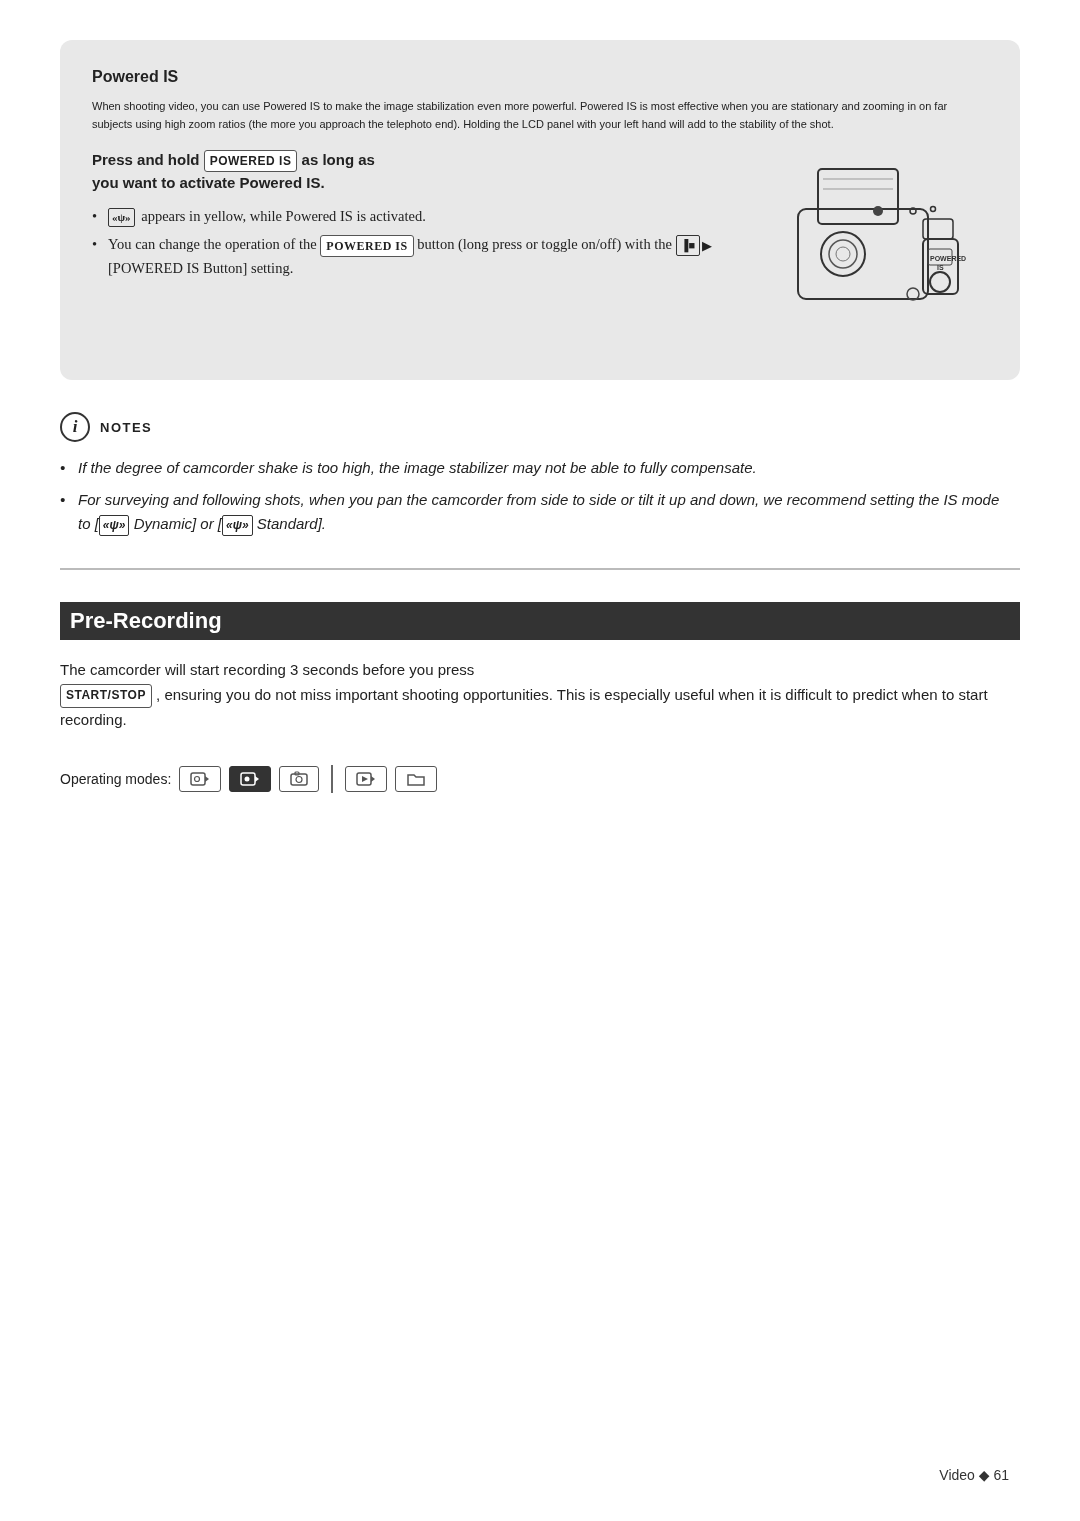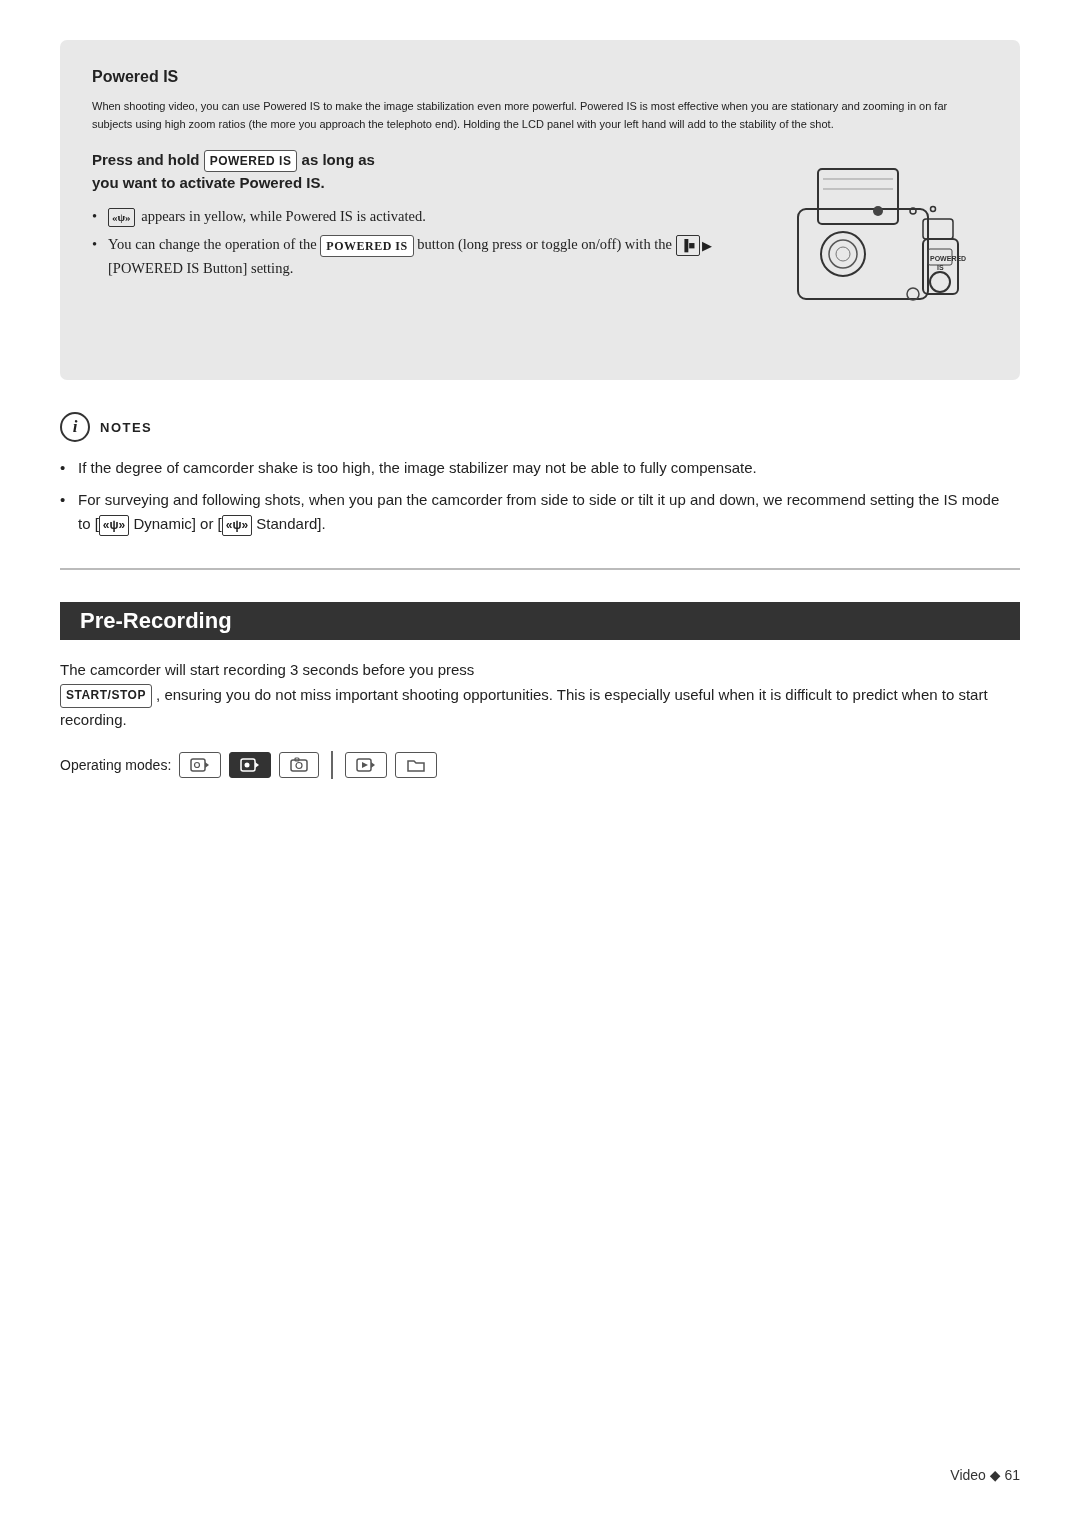--- a/index.html
+++ b/index.html
@@ -7,21 +7,21 @@
       background: #fff;
       font-family: Arial, Helvetica, sans-serif;
       font-size: 15px;
       color: #222;
       width: 1080px;
       min-height: 1521px;
       padding: 40px 60px;
     }
     .powered-is-section {
       background: #e8e8e8;
-      border-radius: 7px;
+      border-radius: 12px;
       padding: 28px 32px 28px 32px;
       margin-bottom: 32px;
     }
     .powered-is-title {
       font-weight: bold;
       font-size: 16px;
       margin-bottom: 12px;
     }
     .powered-is-body {
       font-size: 11px;
@@ -107,43 +107,44 @@
     .notes-list {
       list-style: none;
       padding: 0;
     }
     .notes-list li {
       padding-left: 18px;
       position: relative;
       margin-bottom: 8px;
       font-size: 15px;
       line-height: 1.6;
+      font-style: italic;
     }
     .notes-list li::before {
       content: '•';
       position: absolute;
       left: 0;
     }
     .pre-recording-section {
       margin-bottom: 32px;
     }
     .pre-recording-title {
       font-size: 22px;
       font-weight: bold;
       background: #333;
       color: #fff;
-      padding: 6px 20px;
+      padding: 6px 10px;
       margin-bottom: 18px;
       display: inline-block;
       width: 100%;
     }
     .pre-recording-body {
       font-size: 15px;
       line-height: 1.65;
-      margin-bottom: 18px;
+      margin-bottom: 32px;
     }
     .operating-modes-row {
       display: flex;
       align-items: center;
       gap: 8px;
       font-size: 14px;
       flex-wrap: wrap;
     }
     .mode-badge {
       border: 1.5px solid #555;
@@ -165,21 +166,21 @@
     .mode-separator {
       width: 2px;
       height: 28px;
       background: #666;
       display: inline-block;
       margin: 0 4px;
     }
     .footer-page {
       position: fixed;
       bottom: 38px;
-      right: 60px;
+      right: 71px;
       font-size: 14px;
       color: #333;
     }
   </style>
 </head>
 <body>
 
 <div class="powered-is-section">
   <div class="powered-is-title">Powered IS</div>
   <div class="powered-is-body">When shooting video, you can use Powered IS to make the image stabilization even more powerful. Powered IS is most effective when you are stationary and zooming in on far subjects using high zoom ratios (the more you approach the telephoto end). Holding the LCD panel with your left hand will add to the stability of the shot.</div>

